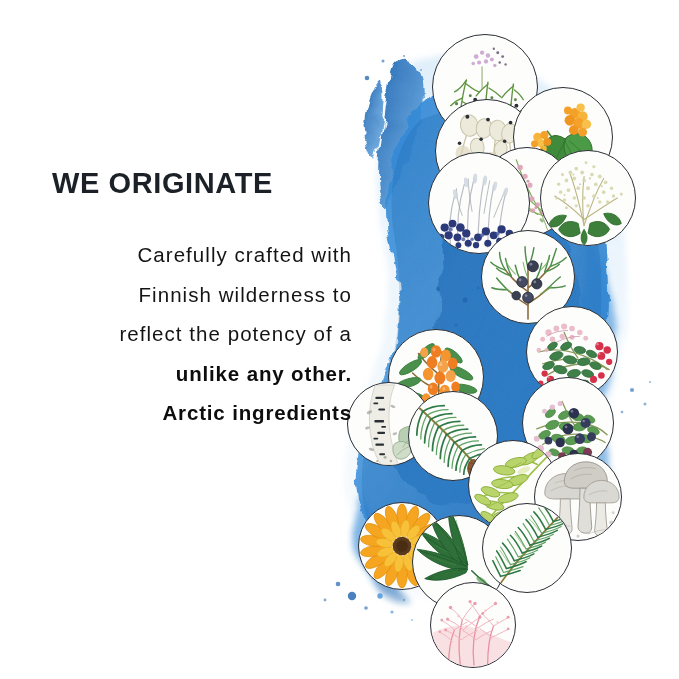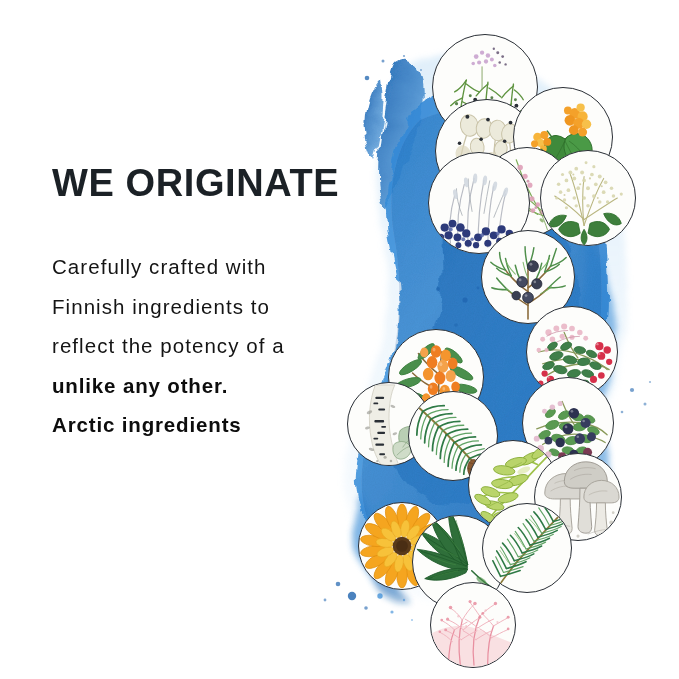--- a/index.html
+++ b/index.html
@@ -20,29 +20,30 @@
   
   #text-block {
     position: absolute;
     left: 52px;
     top: 164px;
     width: 300px;
   }
   .headline {
     font-family: "Liberation Sans", sans-serif;
     font-weight: 700;
-    font-size: 38px;
+    font-size: 29px;
     line-height: 39px;
     letter-spacing: 0.6px;
     color: #1b2126;
     margin: 0;
     white-space: nowrap;
   }
   .body-copy {
-    margin-top: 44px;
+    margin-top: 32px;
+    text-align: right;
   }
   .body-line {
     font-family: "Liberation Sans", sans-serif;
     font-size: 20.5px;
     line-height: 39.5px;
     letter-spacing: 1.05px;
     color: #141414;
     white-space: nowrap;
   }
   .body-line.bold {
@@ -1062,20 +1063,20 @@
         </g>
       </svg>
     </div>
 
   </div>
 
   <div id="text-block">
     <h1 class="headline">WE ORIGINATE</h1>
     <div class="body-copy">
       <div class="body-line">Carefully crafted with</div>
-      <div class="body-line">Finnish ingredients to</div>
+      <div class="body-line">Finnish wilderness to</div>
       <div class="body-line">reflect the potency of a</div>
       <div class="body-line bold">unlike any other.</div>
       <div class="body-line bold">Arctic ingredients</div>
     </div>
   </div>
 
 </div>
 
 </body></html>

